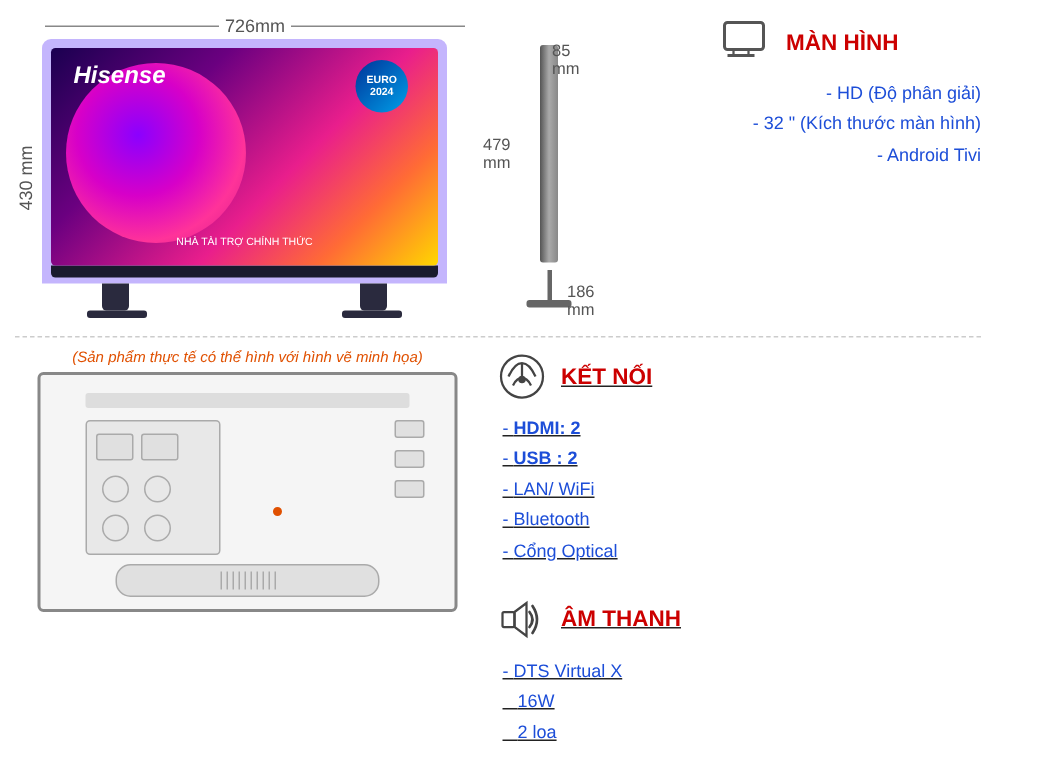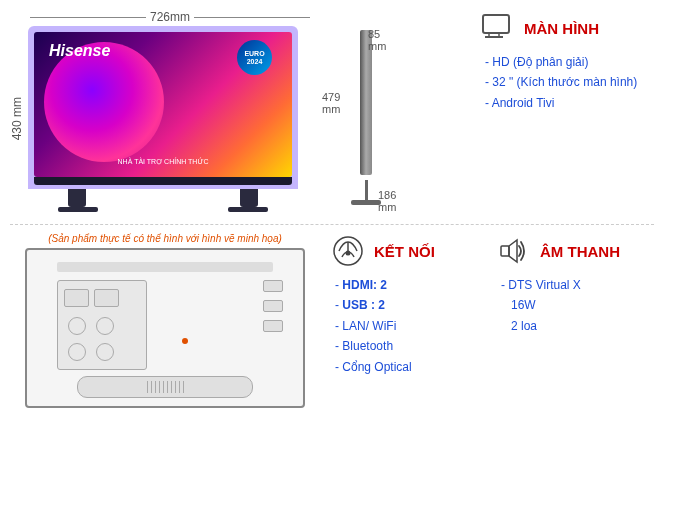--- a/index.html
+++ b/index.html
@@ -216,20 +216,21 @@
       width: 30px;
       height: 5px;
       background: #666;
       border-radius: 2px;
     }
 
     
     .specs-panel {
       margin-left: 20px;
       flex: 1;
+      text-align: right;
     }
 
     .spec-block {
       margin-bottom: 10px;
     }
 
     .spec-title-row {
       display: flex;
       align-items: center;
       margin-bottom: 6px;
@@ -355,24 +356,25 @@
     }
     .grill-line {
       width: 1px;
       height: 12px;
       background: #aaa;
     }
 
     
     .bottom-specs {
       display: flex;
-      flex-direction: row;
+      flex-direction: column;
       margin-left: 10px;
       flex: 1;
-      gap: 8px;
+      gap: 18px;
+      text-decoration: underline;
     }
 
     .bottom-spec-block {
       flex: 1;
     }
 
   </style>
 </head>
 <body>
 

